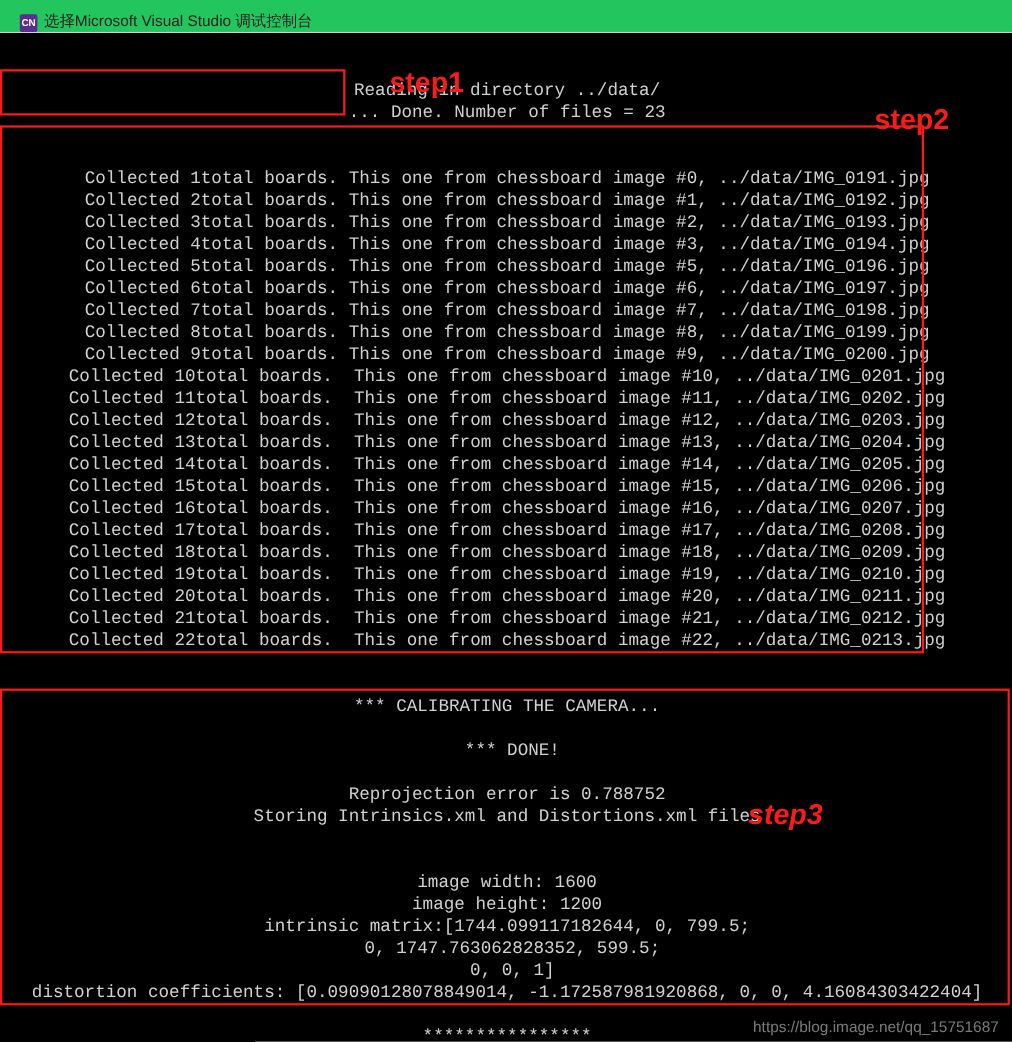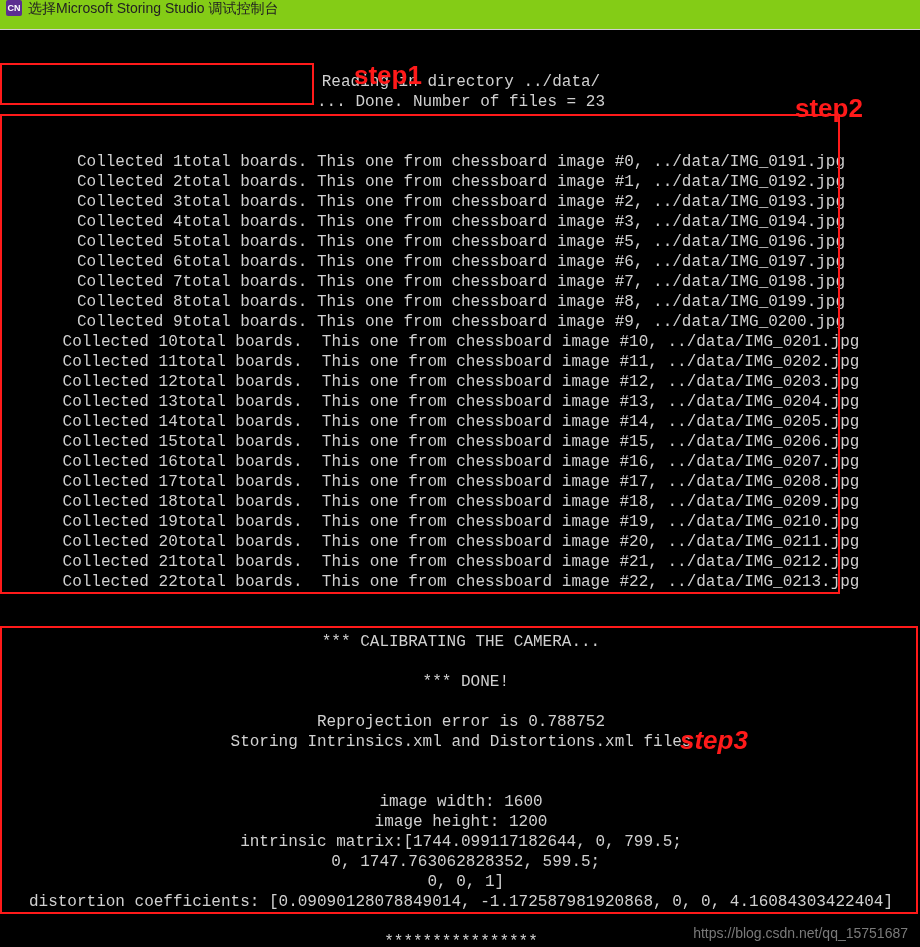--- a/index.html
+++ b/index.html
@@ -6,25 +6,25 @@
   body {
     width: 920px;
     height: 947px;
     background: #f0f0f0;
     font-family: "Microsoft YaHei UI", "Segoe UI", sans-serif;
     overflow: hidden;
     position: relative;
   }
   .titlebar {
     height: 30px;
-    background: #84cc16;
+    background: #22c55e;
     border-bottom: 1px solid #d0d0d0;
     display: flex;
-    align-items: flex-start;
-    padding-left: 6px;
+    align-items: flex-end;
+    padding-left: 18px;
     font-size: 14px;
     color: #222;
   }
   .titlebar .appicon {
     width: 16px; height: 16px;
     background: #5c2d91;
     color: #fff;
     font-size: 9px;
     font-weight: bold;
     display: flex;
@@ -74,28 +74,28 @@
     font-family: Arial, sans-serif;
     font-size: 14px;
     color: #7a7a7a;
   }
 </style>
 </head>
 <body>
 
 <div class="titlebar">
   <span class="appicon">CN</span>
-  <span>选择Microsoft Storing Studio 调试控制台</span>
+  <span>选择Microsoft Visual Studio 调试控制台</span>
 </div>
 
 <div class="console">
   <div id="console-text"><div class="line">Reading in directory ../data/</div><div class="line">... Done. Number of files = 23</div><div class="line"> </div><div class="line"> </div><div class="line">Collected 1total boards. This one from chessboard image #0, ../data/IMG_0191.jpg</div><div class="line">Collected 2total boards. This one from chessboard image #1, ../data/IMG_0192.jpg</div><div class="line">Collected 3total boards. This one from chessboard image #2, ../data/IMG_0193.jpg</div><div class="line">Collected 4total boards. This one from chessboard image #3, ../data/IMG_0194.jpg</div><div class="line">Collected 5total boards. This one from chessboard image #5, ../data/IMG_0196.jpg</div><div class="line">Collected 6total boards. This one from chessboard image #6, ../data/IMG_0197.jpg</div><div class="line">Collected 7total boards. This one from chessboard image #7, ../data/IMG_0198.jpg</div><div class="line">Collected 8total boards. This one from chessboard image #8, ../data/IMG_0199.jpg</div><div class="line">Collected 9total boards. This one from chessboard image #9, ../data/IMG_0200.jpg</div><div class="line">Collected 10total boards.  This one from chessboard image #10, ../data/IMG_0201.jpg</div><div class="line">Collected 11total boards.  This one from chessboard image #11, ../data/IMG_0202.jpg</div><div class="line">Collected 12total boards.  This one from chessboard image #12, ../data/IMG_0203.jpg</div><div class="line">Collected 13total boards.  This one from chessboard image #13, ../data/IMG_0204.jpg</div><div class="line">Collected 14total boards.  This one from chessboard image #14, ../data/IMG_0205.jpg</div><div class="line">Collected 15total boards.  This one from chessboard image #15, ../data/IMG_0206.jpg</div><div class="line">Collected 16total boards.  This one from chessboard image #16, ../data/IMG_0207.jpg</div><div class="line">Collected 17total boards.  This one from chessboard image #17, ../data/IMG_0208.jpg</div><div class="line">Collected 18total boards.  This one from chessboard image #18, ../data/IMG_0209.jpg</div><div class="line">Collected 19total boards.  This one from chessboard image #19, ../data/IMG_0210.jpg</div><div class="line">Collected 20total boards.  This one from chessboard image #20, ../data/IMG_0211.jpg</div><div class="line">Collected 21total boards.  This one from chessboard image #21, ../data/IMG_0212.jpg</div><div class="line">Collected 22total boards.  This one from chessboard image #22, ../data/IMG_0213.jpg</div><div class="line">&nbsp;</div><div class="line">&nbsp;</div><div class="line">*** CALIBRATING THE CAMERA...</div><div class="line">&nbsp;</div><div class="line"> *** DONE!</div><div class="line">&nbsp;</div><div class="line">Reprojection error is 0.788752</div><div class="line">Storing Intrinsics.xml and Distortions.xml files</div><div class="line">&nbsp;</div><div class="line">&nbsp;</div><div class="line">image width: 1600</div><div class="line">image height: 1200</div><div class="line">intrinsic matrix:[1744.099117182644, 0, 799.5;</div><div class="line"> 0, 1747.763062828352, 599.5;</div><div class="line"> 0, 0, 1]</div><div class="line">distortion coefficients: [0.09090128078849014, -1.172587981920868, 0, 0, 4.16084303422404]</div><div class="line">&nbsp;</div><div class="line">****************</div></div>
 
   
   <div id="box-step1" class="redbox"></div>
   <div id="box-step2" class="redbox"></div>
   <div id="box-step3" class="redbox"></div>
   <div id="ann-step1" class="annot">step1</div>
   <div id="ann-step2" class="annot">step2</div>
   <div id="ann-step3" class="annot">step3</div>
 
-  <div class="watermark">https://blog.csdn.net/qq_15751687</div>
+  <div class="watermark">https://blog.image.net/qq_15751687</div>
 </div>
 
 </body></html>

